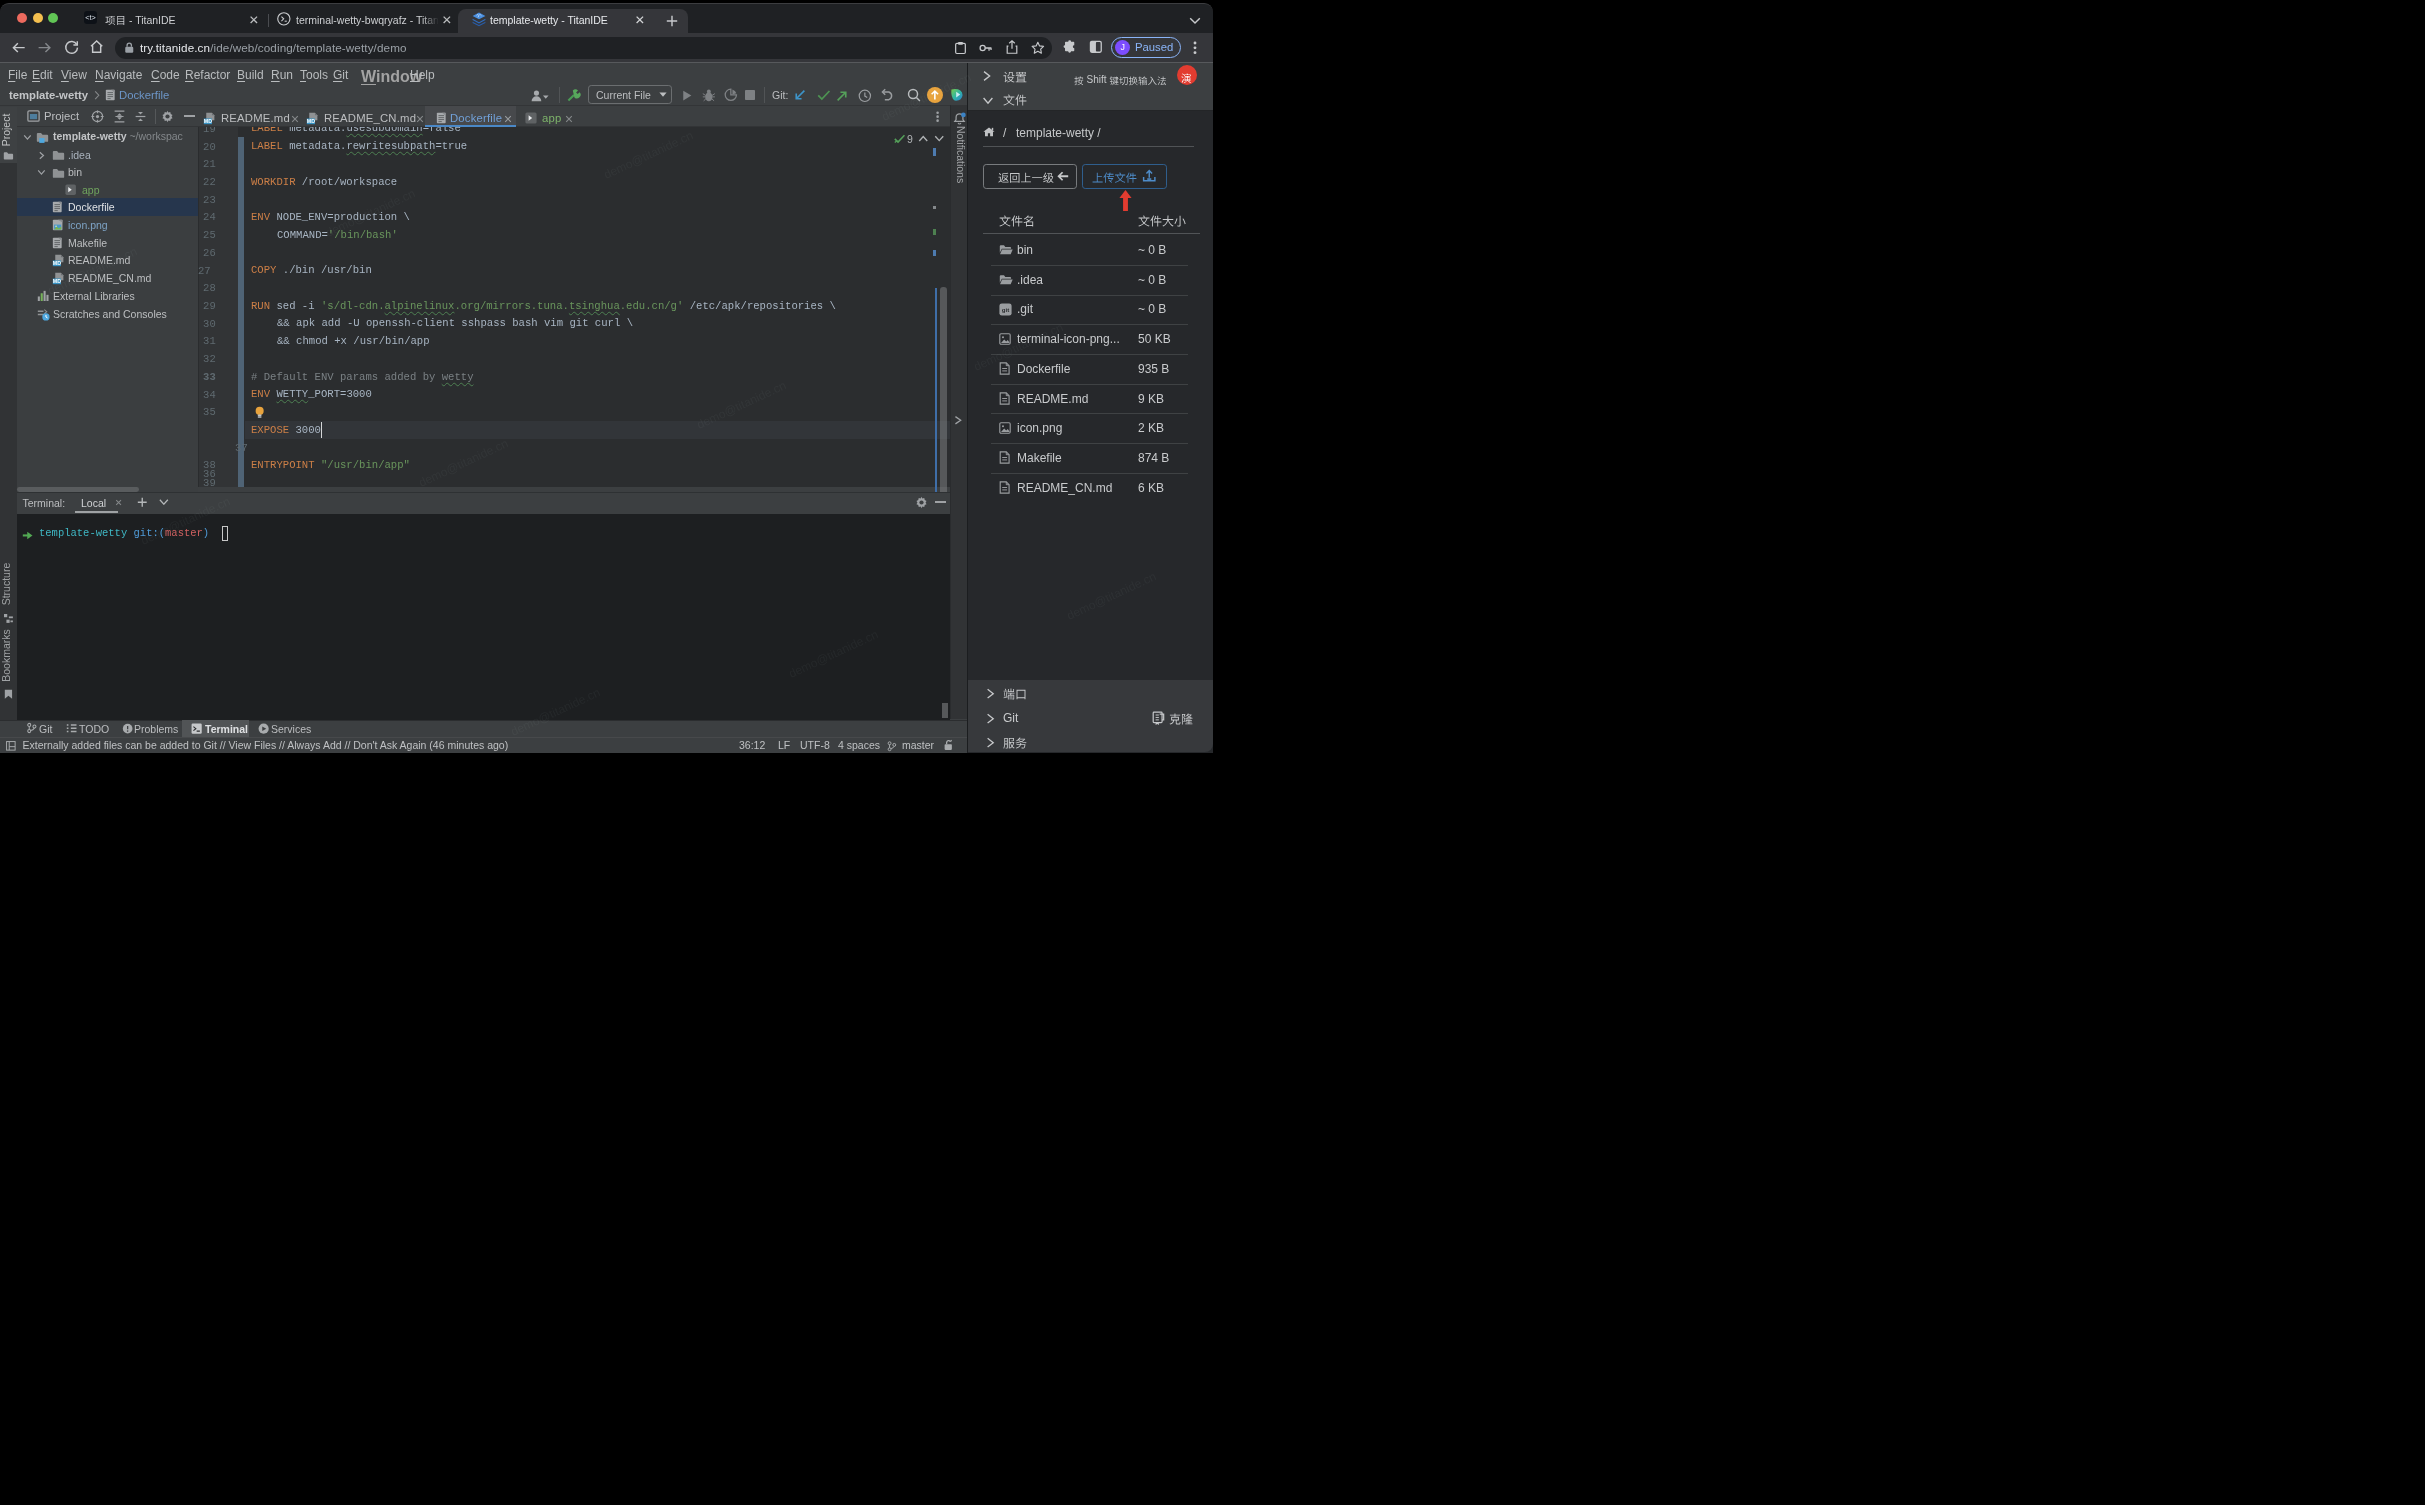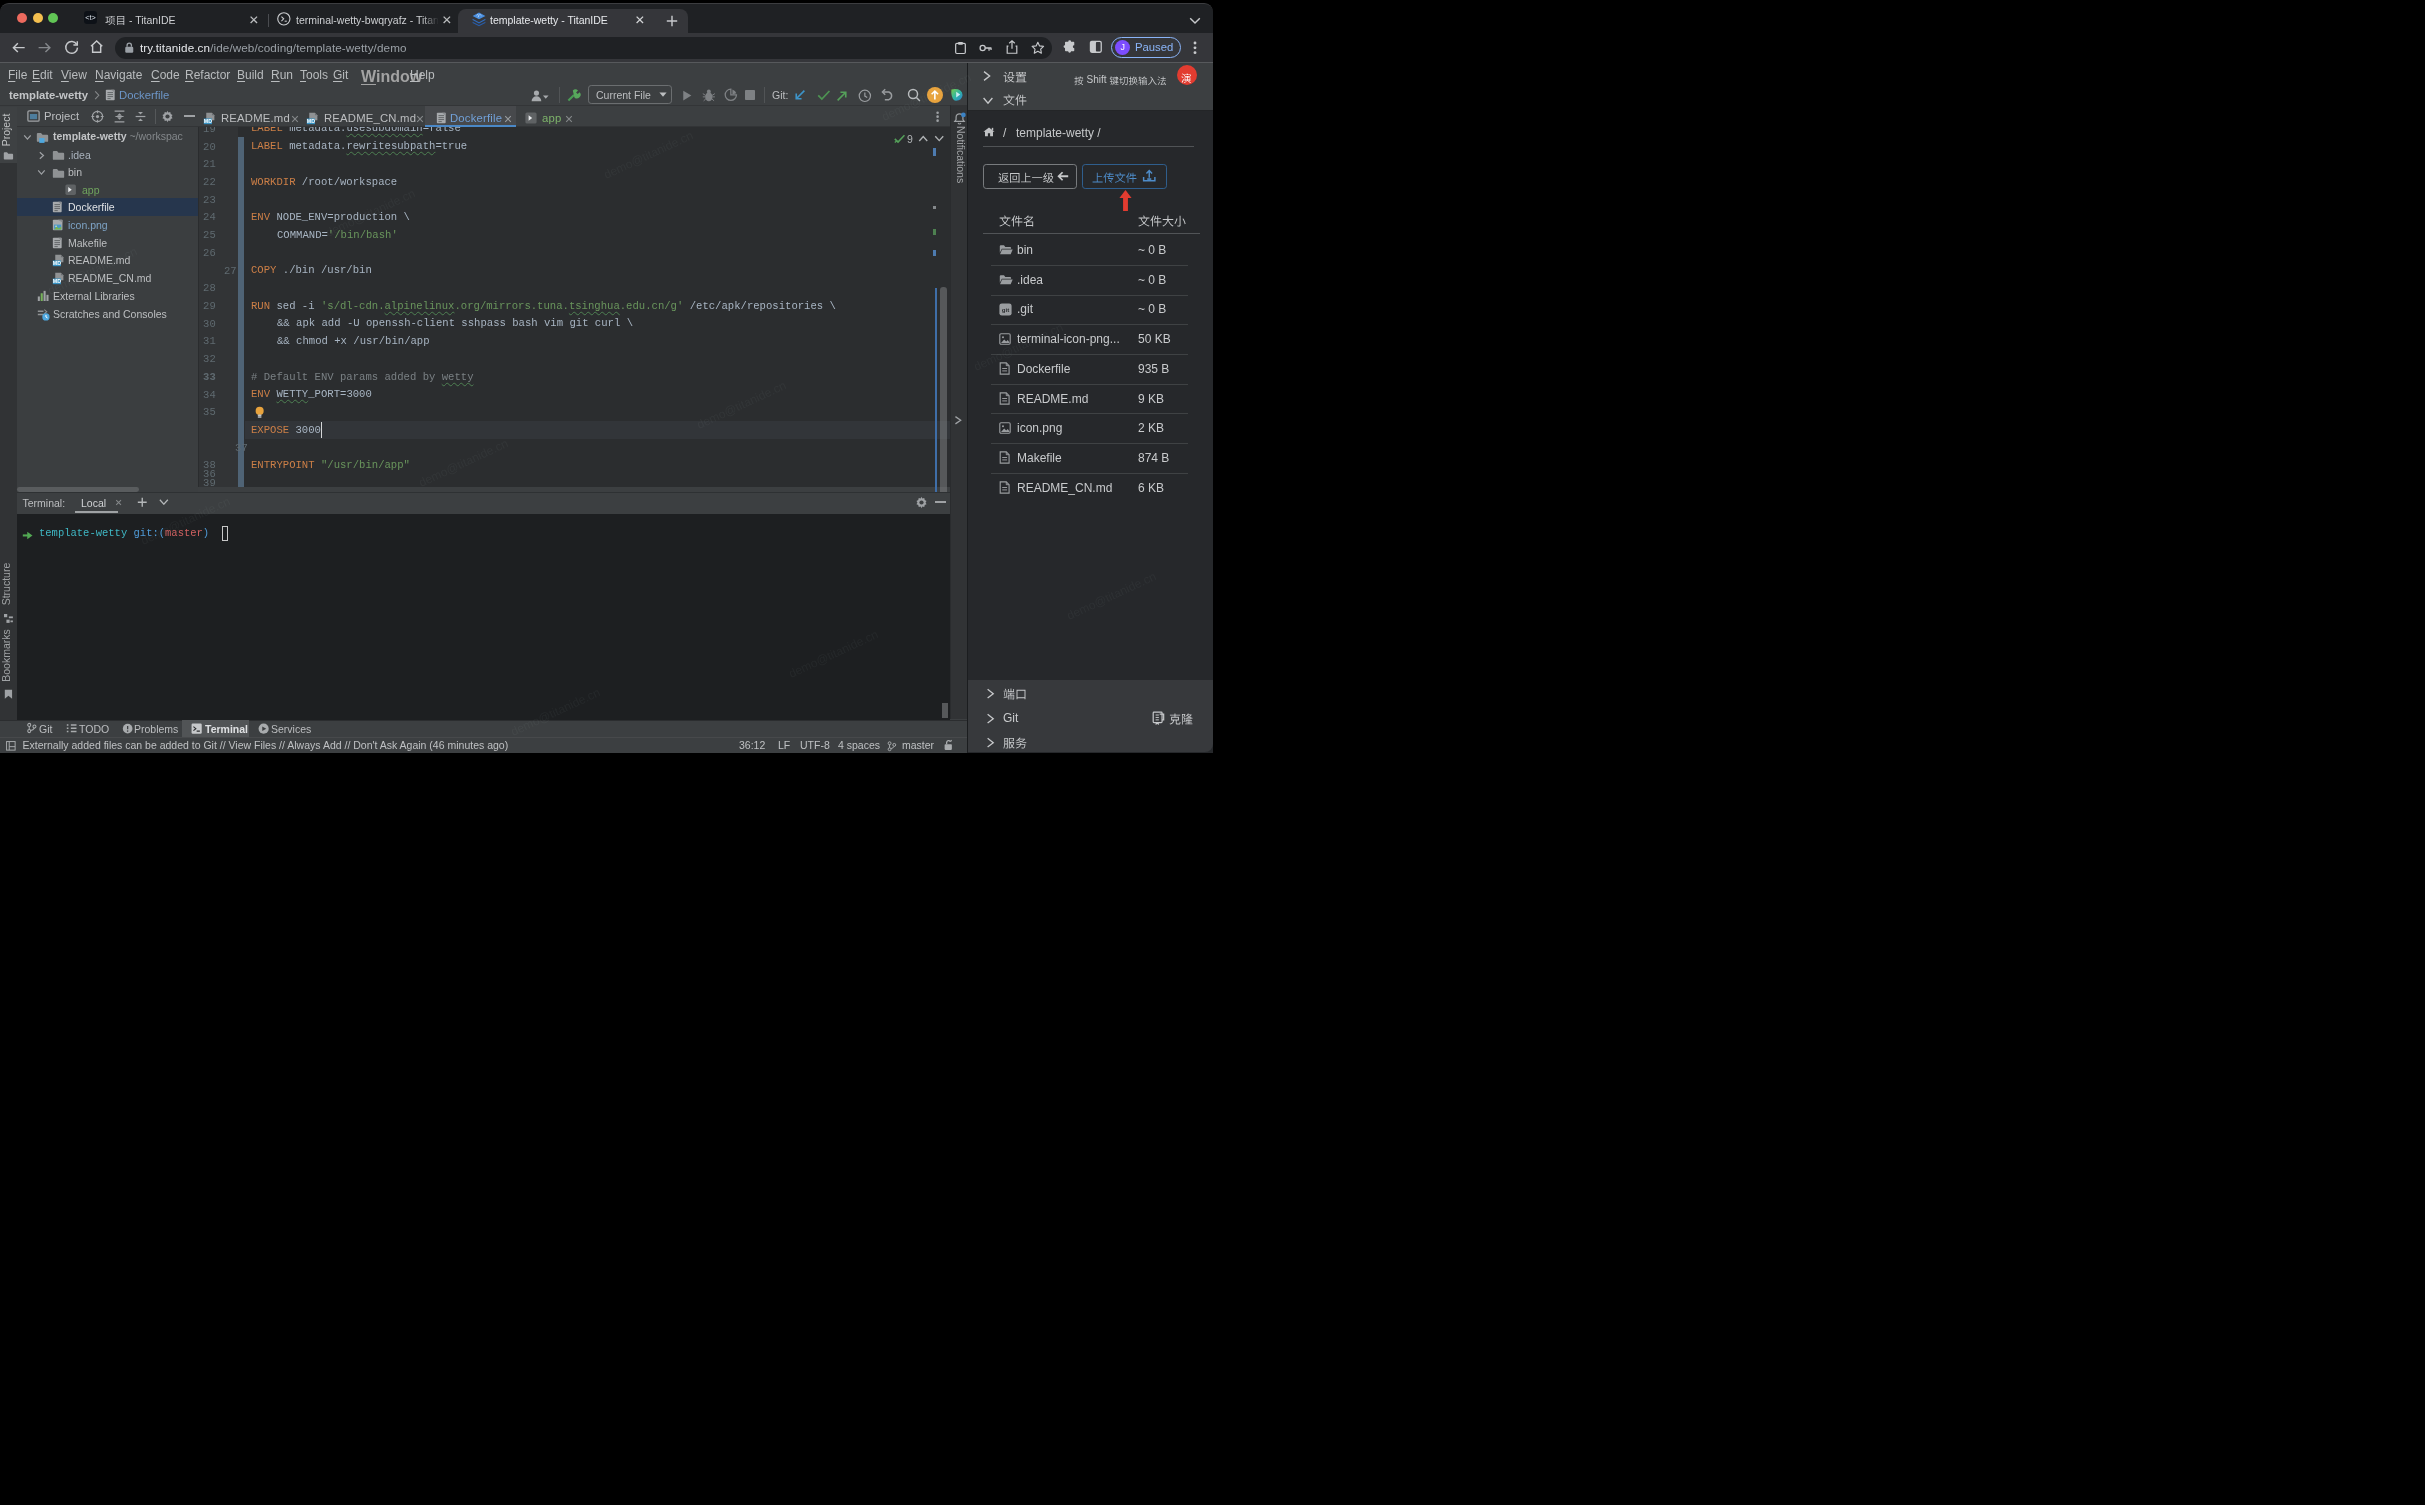--- a/index.html
+++ b/index.html
@@ -372,21 +372,21 @@
 <div class="abs" style="left:198px;top:127px;width:40px;height:360px;background:#323436;border-left:0.8px solid #2a2c2e;box-sizing:border-box;"></div>
 <div class="abs" style="left:238px;top:137px;width:6.4px;height:350px;background:#4f6375;"></div>
 <div class="abs" style="left:245px;top:421px;width:705px;height:17.7px;background:#323539;"></div>
 <div class="abs mono" style="left:198px;top:141px;width:17.7px;text-align:right;font-size:10.5px;color:#5f6a70;">20</div>
 <div class="abs mono" style="left:198px;top:158px;width:17.7px;text-align:right;font-size:10.5px;color:#5f6a70;">21</div>
 <div class="abs mono" style="left:198px;top:176px;width:17.7px;text-align:right;font-size:10.5px;color:#5f6a70;">22</div>
 <div class="abs mono" style="left:198px;top:194px;width:17.7px;text-align:right;font-size:10.5px;color:#5f6a70;">23</div>
 <div class="abs mono" style="left:198px;top:211px;width:17.7px;text-align:right;font-size:10.5px;color:#5f6a70;">24</div>
 <div class="abs mono" style="left:198px;top:229px;width:17.7px;text-align:right;font-size:10.5px;color:#5f6a70;">25</div>
 <div class="abs mono" style="left:198px;top:247px;width:17.7px;text-align:right;font-size:10.5px;color:#5f6a70;">26</div>
-<div class="abs mono" style="left:198px;top:265px;width:17.7px;text-align:left;font-size:10.5px;color:#5f6a70;padding-left:26px;">27</div>
+<div class="abs mono" style="left:198px;top:265px;width:17.7px;text-align:left;font-size:10.5px;color:#5f6a70;">27</div>
 <div class="abs mono" style="left:198px;top:282px;width:17.7px;text-align:right;font-size:10.5px;color:#5f6a70;">28</div>
 <div class="abs mono" style="left:198px;top:300px;width:17.7px;text-align:right;font-size:10.5px;color:#5f6a70;">29</div>
 <div class="abs mono" style="left:198px;top:318px;width:17.7px;text-align:right;font-size:10.5px;color:#5f6a70;">30</div>
 <div class="abs mono" style="left:198px;top:335px;width:17.7px;text-align:right;font-size:10.5px;color:#5f6a70;">31</div>
 <div class="abs mono" style="left:198px;top:353px;width:17.7px;text-align:right;font-size:10.5px;color:#5f6a70;">32</div>
 <div class="abs mono" style="left:198px;top:371px;width:17.7px;text-align:right;font-size:10.5px;color:#5f6a70;font-weight:bold;">33</div>
 <div class="abs mono" style="left:198px;top:389px;width:17.7px;text-align:right;font-size:10.5px;color:#5f6a70;">34</div>
 <div class="abs mono" style="left:198px;top:406px;width:17.7px;text-align:right;font-size:10.5px;color:#5f6a70;">35</div>
 <div class="abs mono" style="left:198px;top:424px;width:17.7px;text-align:right;font-size:10.5px;color:#5f6a70;margin-top:44px;">36</div>
 <div class="abs mono" style="left:198px;top:442px;width:17.7px;text-align:right;font-size:10.5px;color:#5f6a70;padding-left:32px;">37</div>

